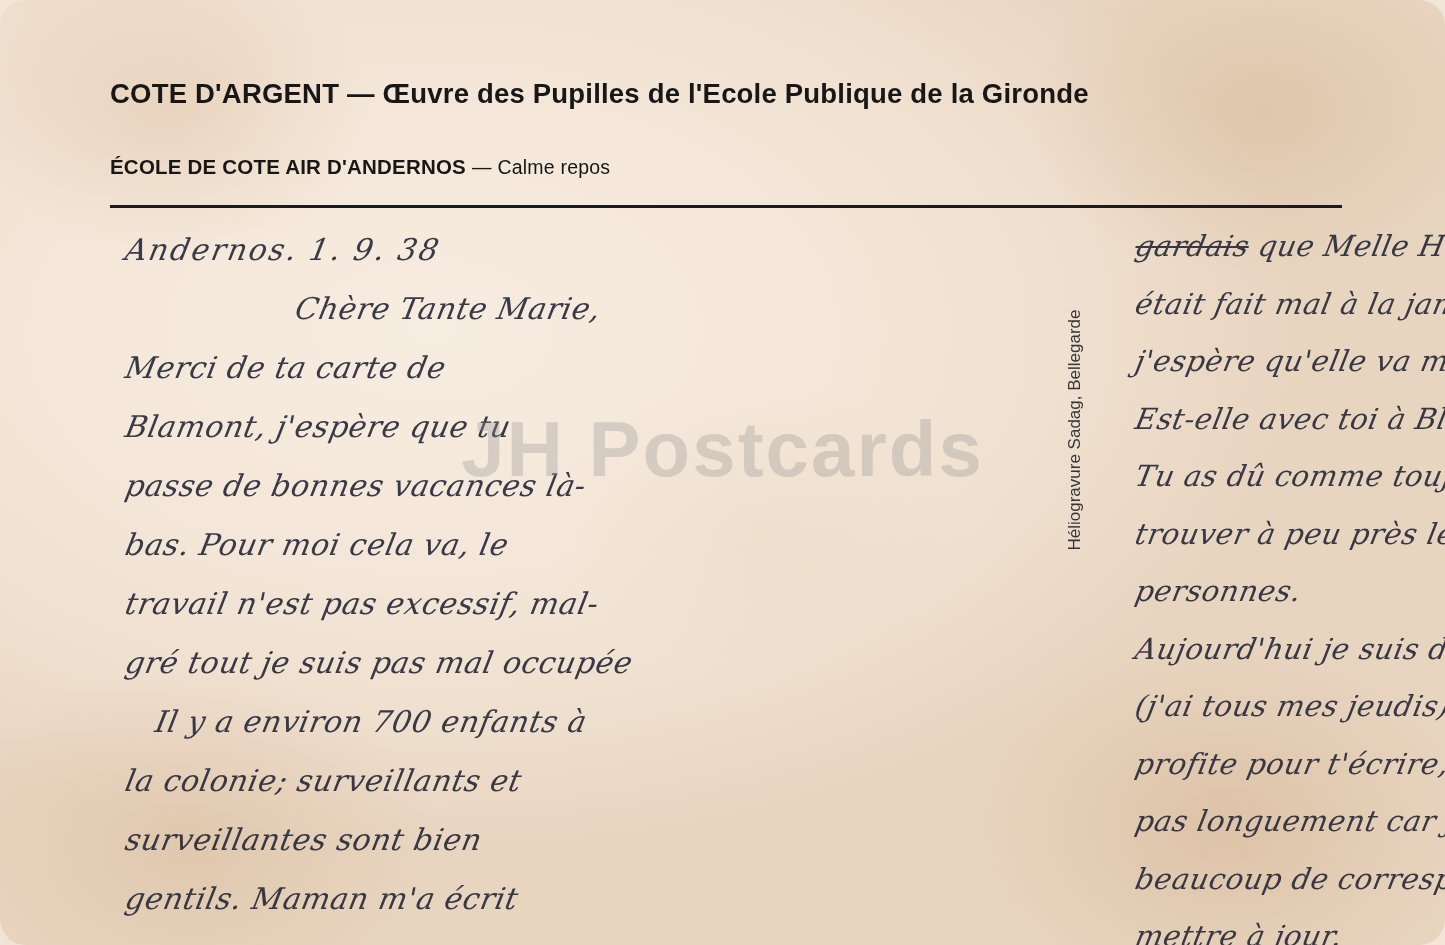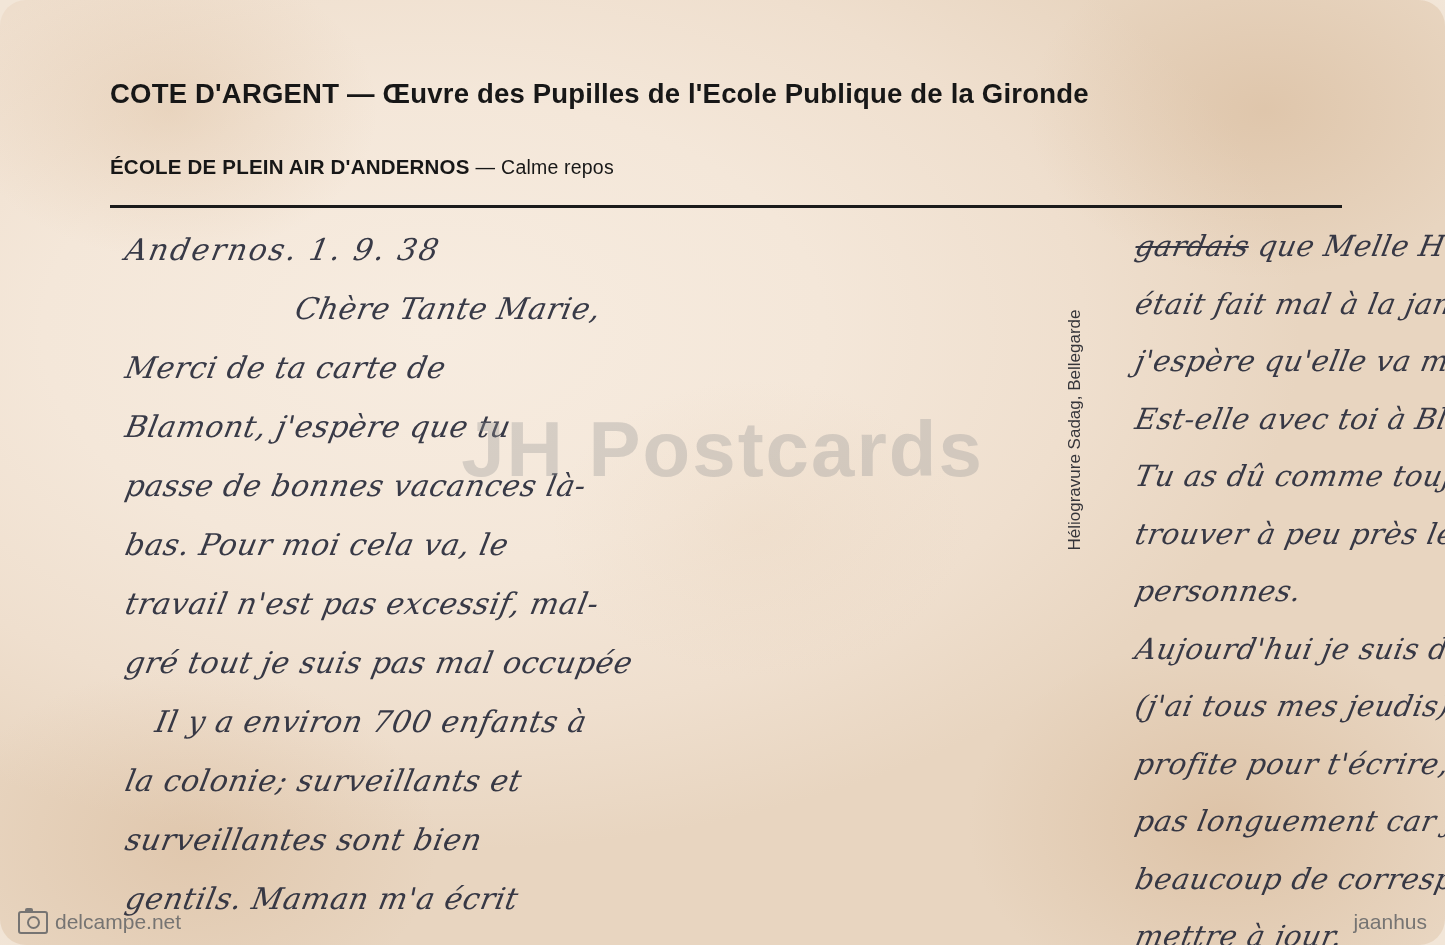--- a/index.html
+++ b/index.html
@@ -201,21 +201,21 @@
     <div class="blotch b4"></div>
     <div class="blotch b5"></div>
 
     <div id="header">
       <div class="line1">
         <span>COTE D'ARGENT</span>
         <span>—</span>
         <span class="thin">Œuvre des Pupilles de l'Ecole Publique de la Gironde</span>
       </div>
       <div class="line2">
-        <span>ÉCOLE DE PLEIN AIR D'ANDERNOS</span>
+        <span>ÉCOLE DE COTE AIR D'ANDERNOS</span>
         <span class="sub">—</span>
         <span class="sub">Calme repos</span>
       </div>
       <div id="rule"></div>
     </div>
 
     <div id="printer-credit">Héliogravure Sadag, Bellegarde</div>
 
     <div class="hand" id="hand-left">
       <span class="ln date">Andernos. 1. 9. 38</span>
@@ -244,21 +244,14 @@
       <span class="ln">(j'ai tous mes jeudis) j'en</span>
       <span class="ln">profite pour t'écrire, mais</span>
       <span class="ln">pas longuement car j'ai</span>
       <span class="ln">beaucoup de correspondance à</span>
       <span class="ln">mettre à jour.</span>
 
     </div>
 
     <div id="wm-main">JH Postcards</div>
 
-    <div id="wm-bottom">
-      <div id="wm-delcampe">
-        <span class="camera"></span>
-        <span>delcampe.net</span>
-      </div>
-      <div id="wm-jaanhus">jaanhus</div>
-    </div>
   </div>
 </div>
 
 </body></html>

